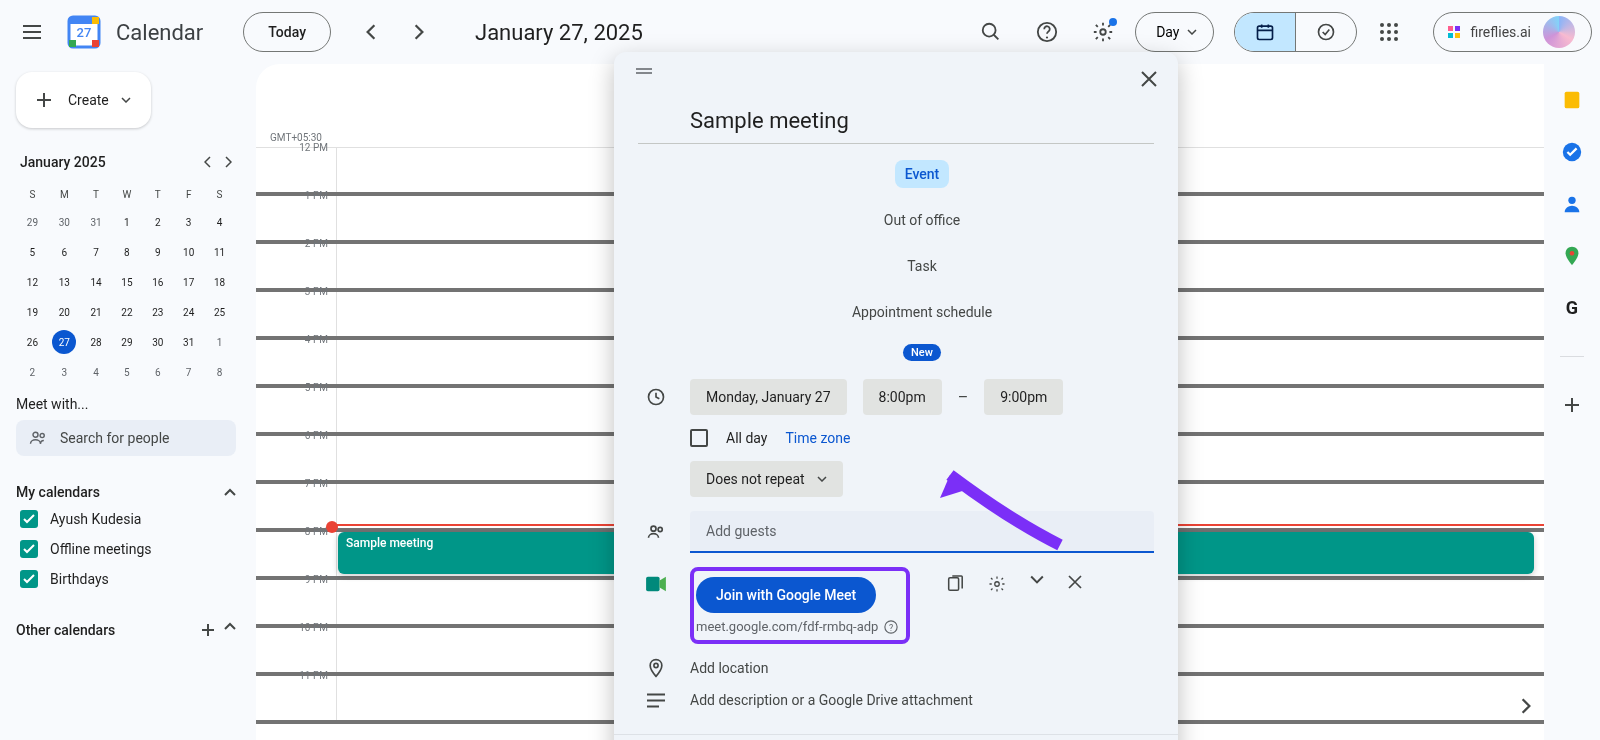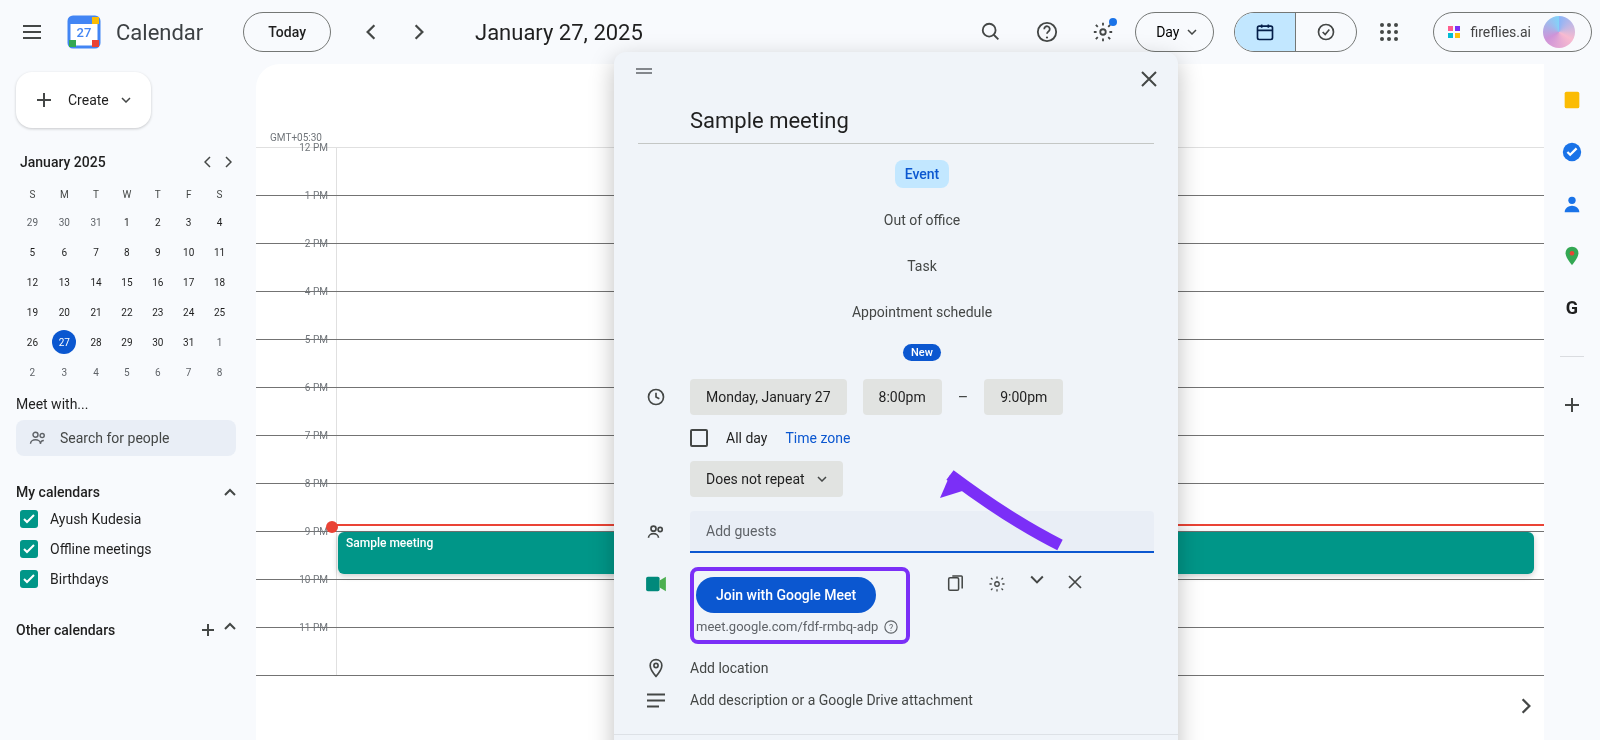--- a/index.html
+++ b/index.html
@@ -49,21 +49,21 @@
 
 .main { flex: 1; display: flex; background: #fff; border-radius: 24px 0 0 0; overflow: hidden; }
 .grid { flex: 1; position: relative; overflow: hidden; }
 .day-header { height: 84px; display: flex; border-bottom: 1px solid #e0e0e0; }
 .tz { width: 80px; display: flex; align-items: flex-end; justify-content: center; font-size: 10px; color: #70757a; padding-bottom: 4px; }
 .day-col-hdr { flex: 1; display: flex; align-items: flex-start; justify-content: center; padding-left: 8px; }
 .day-col-hdr .dow { font-size: 11px; font-weight: 500; color: #0b57d0; letter-spacing: 0.5px; }
 .day-col-hdr .num { width: 46px; height: 46px; background: #0b57d0; color: #fff; border-radius: 50%; display: flex; align-items: center; justify-content: center; font-size: 25px; margin-top: 2px; }
 
 .hours { position: relative; }
-.hour-row { height: 48px; display: flex; border-bottom: 1px solid #737373; }
+.hour-row { height: 48px; display: flex; border-bottom: 4px solid #737373; }
 .hour-label { width: 80px; font-size: 10px; color: #70757a; text-align: right; padding-right: 8px; position: relative; top: -6px; }
 .hour-cell { flex: 1; border-left: 1px solid #e0e0e0; }
 
 .now-line { position: absolute; left: 76px; right: 0; height: 2px; background: #ea4335; top: 376px; }
 .now-dot { position: absolute; left: 76px; top: 373px; width: 12px; height: 12px; background: #ea4335; border-radius: 50%; margin-left: -6px; }
 
 .event { position: absolute; left: 82px; right: 10px; top: 384px; height: 42px; background: #009688; border-radius: 6px; padding: 4px 8px; color: #fff; font-size: 12px; box-shadow: 0 2px 6px rgba(0,0,0,0.2); }
 .event .title { font-weight: 500; }
 .event .time { font-size: 11px; }
 
@@ -387,20 +387,24 @@
           </div>
           <div class="hour-row">
             <div class="hour-label">1 PM</div>
             <div class="hour-cell"></div>
           </div>
           <div class="hour-row">
             <div class="hour-label">2 PM</div>
             <div class="hour-cell"></div>
           </div>
           <div class="hour-row">
+            <div class="hour-label">3 PM</div>
+            <div class="hour-cell"></div>
+          </div>
+          <div class="hour-row">
             <div class="hour-label">4 PM</div>
             <div class="hour-cell"></div>
           </div>
           <div class="hour-row">
             <div class="hour-label">5 PM</div>
             <div class="hour-cell"></div>
           </div>
           <div class="hour-row">
             <div class="hour-label">6 PM</div>
             <div class="hour-cell"></div>

